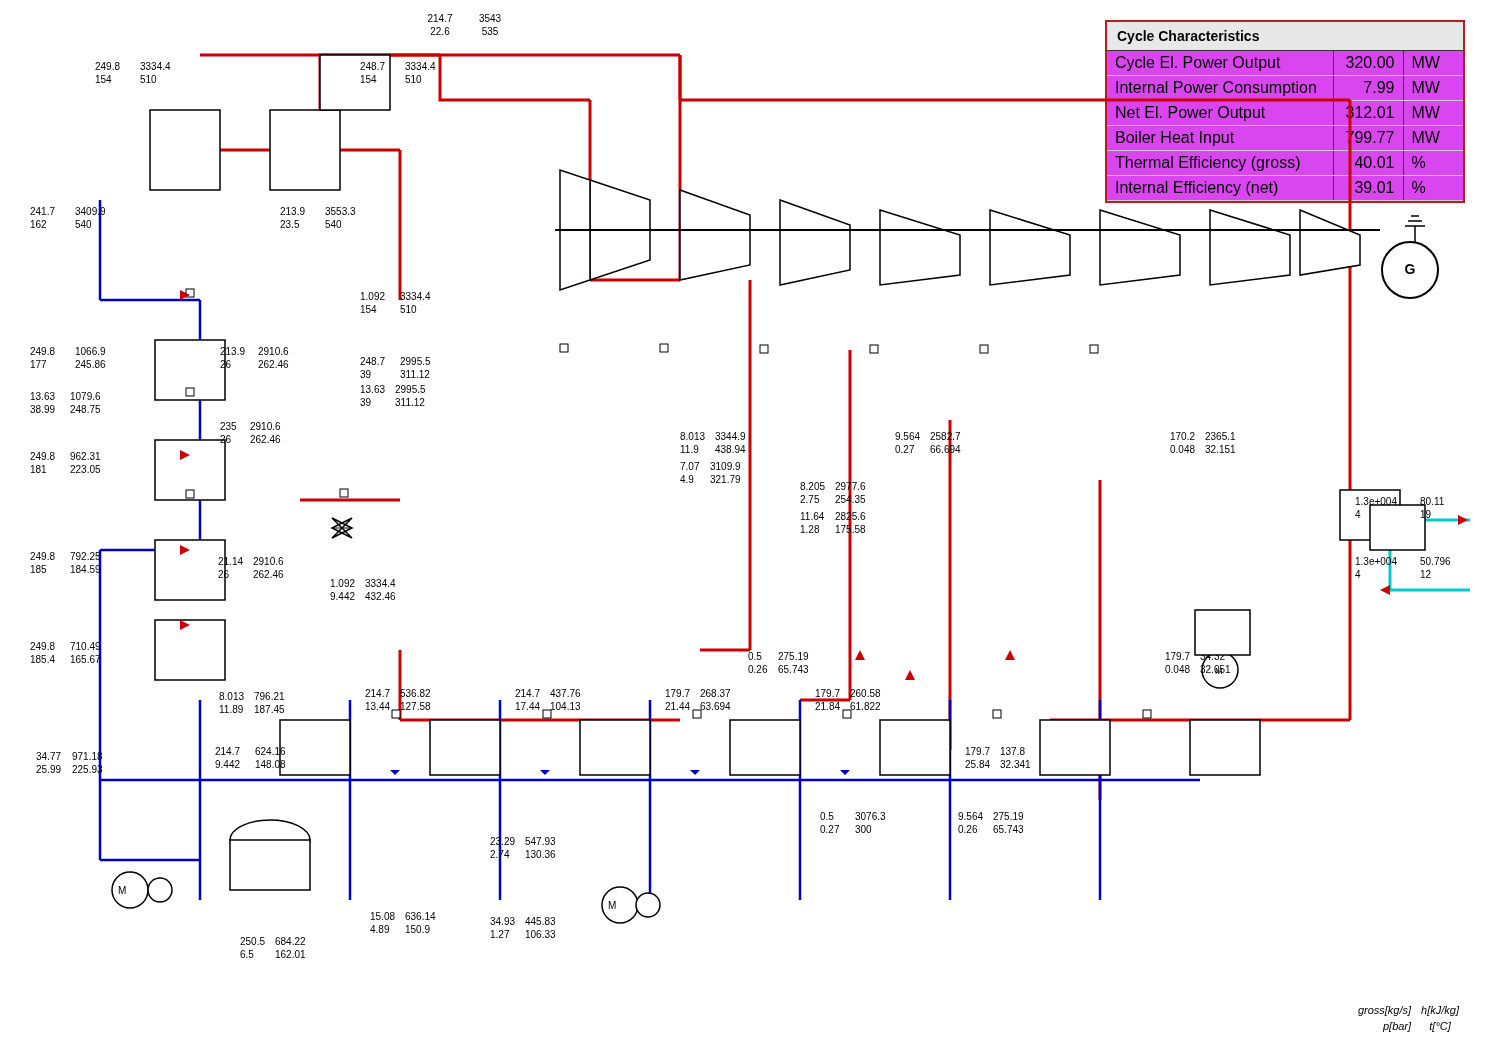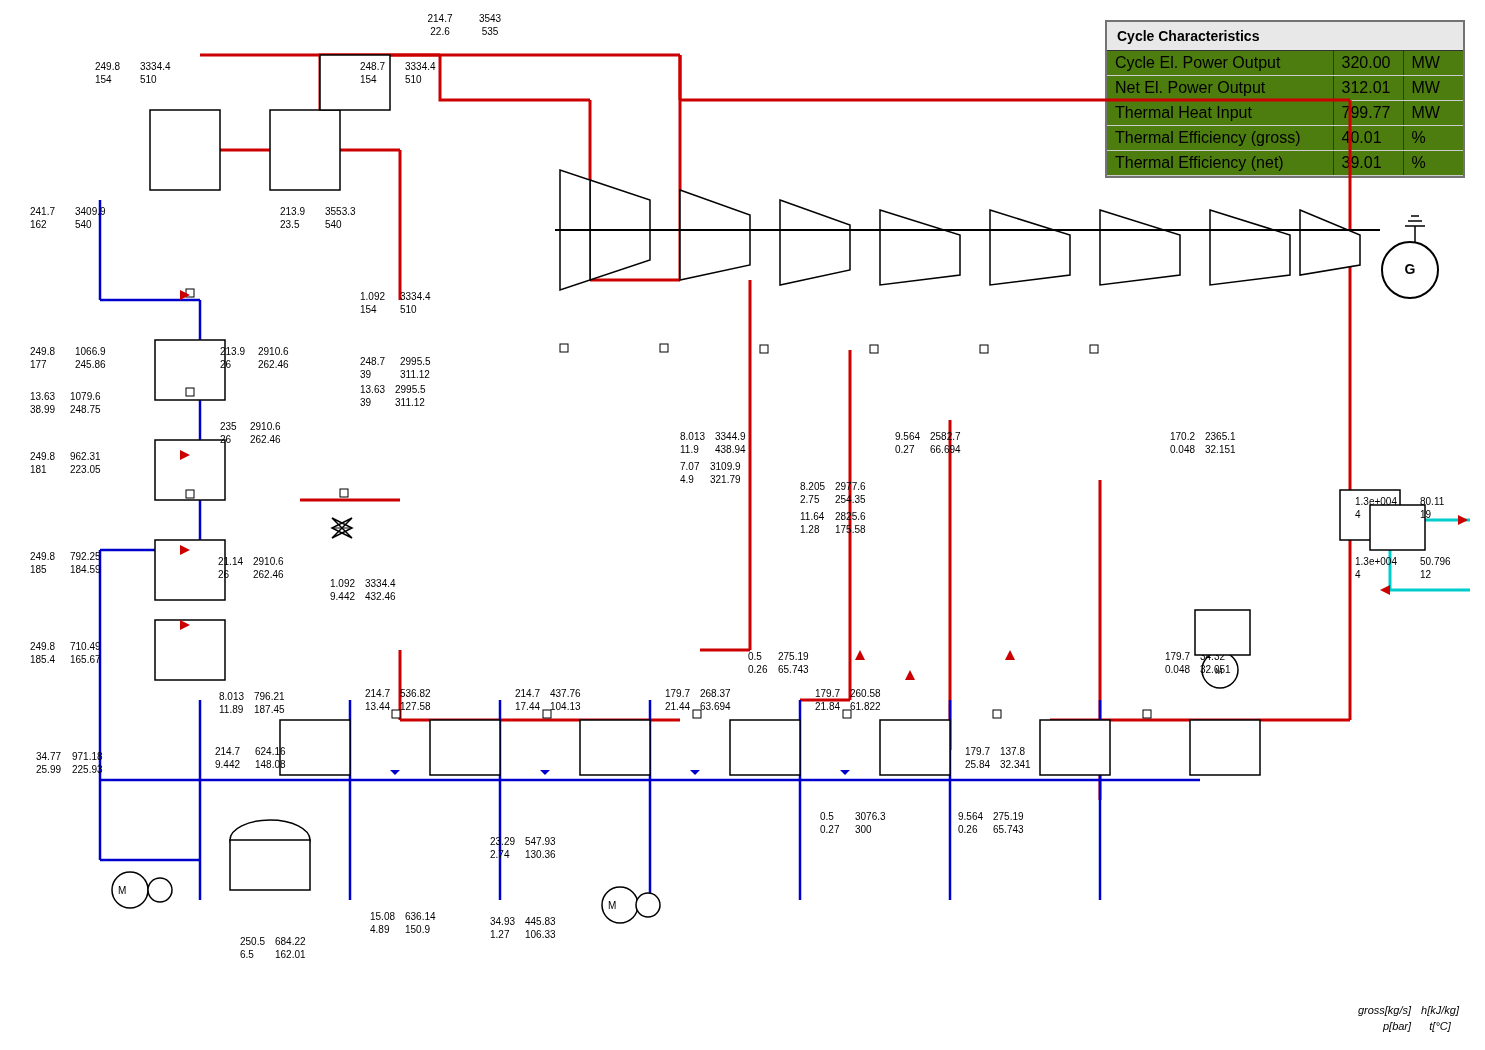--- a/index.html
+++ b/index.html
@@ -23,42 +23,42 @@
       top: 0; left: 0;
       width: 1485px;
       height: 1050px;
     }
 
     
     #cycle-table {
       position: absolute;
       top: 20px;
       right: 20px;
-      border: 2px solid #737373;
-      background: #4d7c0f;
+      border: 2px solid #b91c1c;
+      background: #d946ef;
       min-width: 360px;
     }
     #cycle-table .table-header {
       background: #e8e8e8;
       padding: 6px 10px;
       font-size: 14px;
       font-weight: bold;
       border-bottom: 1px solid #333;
     }
     #cycle-table table {
       width: 100%;
       border-collapse: collapse;
     }
     #cycle-table td {
       padding: 3px 8px;
       border-bottom: 1px solid #ccc;
       font-size: 16px;
     }
     #cycle-table td:nth-child(2) {
-      text-align: left;
+      text-align: right;
       border-left: 1px solid #333;
       width: 70px;
     }
     #cycle-table td:nth-child(3) {
       text-align: left;
       border-left: 1px solid #333;
       width: 60px;
     }
 
     
@@ -81,36 +81,41 @@
   <div id="cycle-table">
     <div class="table-header">Cycle Characteristics</div>
     <table>
       <tbody id="table-body">
       <tr>
             <td>Cycle El. Power Output</td>
             <td>320.00</td>
             <td>MW</td>
           </tr>
           <tr>
+            <td>Internal Power Consumption</td>
+            <td>7.99</td>
+            <td>MW</td>
+          </tr>
+          <tr>
             <td>Net El. Power Output</td>
             <td>312.01</td>
             <td>MW</td>
           </tr>
           <tr>
-            <td>Thermal Heat Input</td>
+            <td>Boiler Heat Input</td>
             <td>799.77</td>
             <td>MW</td>
           </tr>
           <tr>
             <td>Thermal Efficiency (gross)</td>
             <td>40.01</td>
             <td>%</td>
           </tr>
           <tr>
-            <td>Thermal Efficiency (net)</td>
+            <td>Internal Efficiency (net)</td>
             <td>39.01</td>
             <td>%</td>
           </tr>
         </tbody>
     </table>
   </div>
 
   <svg id="main-svg" viewBox="0 0 1485 1050" xmlns="http://www.w3.org/2000/svg">
 
     <g stroke="#cc0000" stroke-width="3" fill="none">

